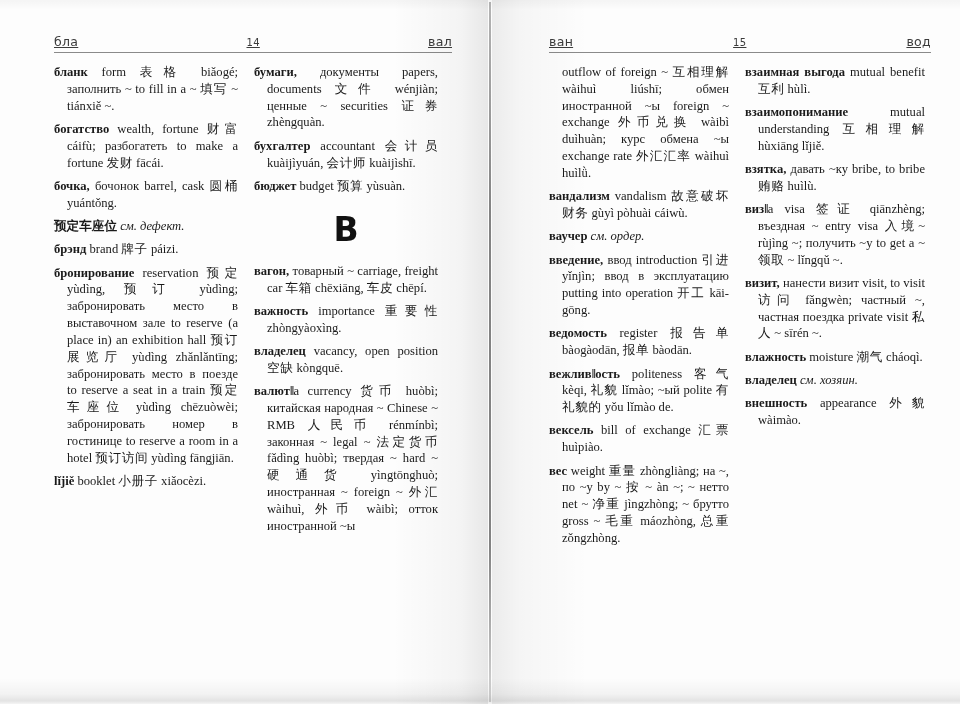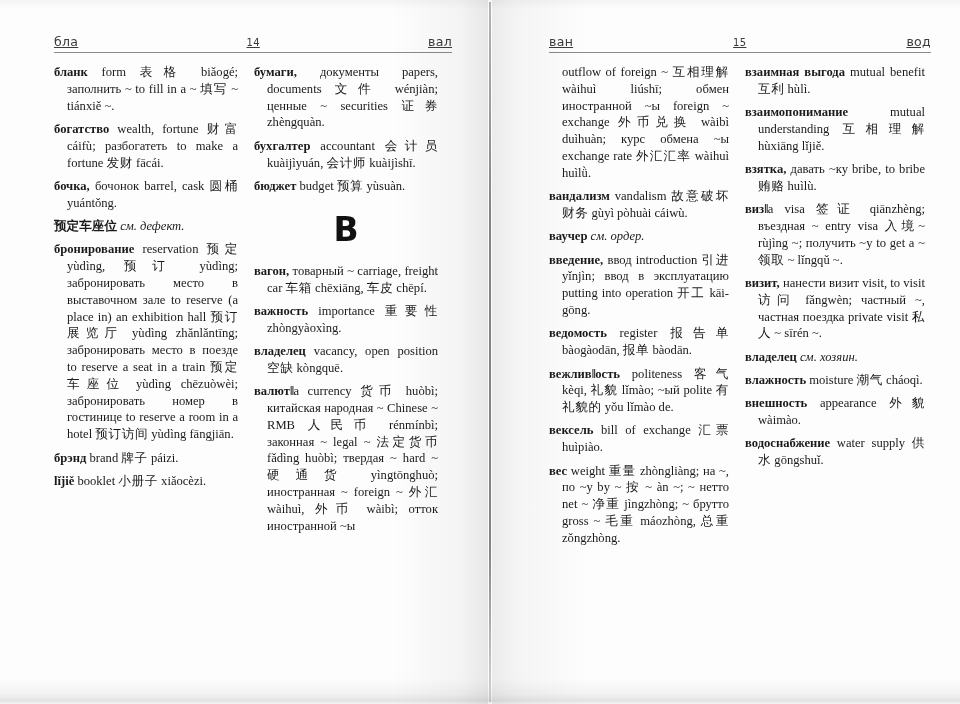--- a/index.html
+++ b/index.html
@@ -185,35 +185,35 @@
           бочонок barrel, cask
           <span class="cn">圆桶</span> yuántǒng.
         </p>
 
         <p class="entry">
           <span class="hw">预定车座位</span>
           <span class="xref">см. дефект.</span>
         </p>
 
         <p class="entry">
+          <span class="hw">брэнд</span>
+          brand <span class="cn">牌子</span> páizi.
+        </p>
+
+        <p class="entry">
           <span class="hw">бронирование</span>
           reservation <span class="cn">预定</span>
           yùdìng, <span class="cn">预订</span> yù­dìng;
           забронировать место в выставочном зале to reserve (a place in) an exhibition hall
           <span class="cn">预订展览厅</span>
           yùdìng zhǎnlǎntīng; забронировать место в поезде to reserve a seat in a train
           <span class="cn">预定车座位</span>
           yù­dìng chēzuòwèi; забронировать номер в гостинице to reserve a room in a hotel
           <span class="cn">预订访间</span>
           yùdìng fāngjiān.
-        </p>
-
-        <p class="entry">
-          <span class="hw">брэнд</span>
-          brand <span class="cn">牌子</span> páizi.
         </p>
 
         <p class="entry">
           <span class="hw">lǐjiě</span>
           booklet <span class="cn">小册子</span>
           xiǎocèzi.
         </p>
 
       </div>
 
@@ -386,42 +386,37 @@
         <p class="entry">
           <span class="hw">визит,</span>
           нанести визит visit, to visit
           <span class="cn">访问</span>
           fǎngwèn; ча­стный ~, частная поездка private visit
           <span class="cn">私人</span> ~ sīrén ~.
         </p>
 
 
         <p class="entry">
-          <span class="hw">владелец</span>
-          <span class="xref">см. хозяин.</span>
-        </p>
-
-        <p class="entry">
           <span class="hw">влажность</span>
           moisture <span class="cn">潮气</span>
           cháoqì.
         </p>
 
+        <p class="entry">
+          <span class="hw">владелец</span>
+          <span class="xref">см. хозяин.</span>
+        </p>
+
 
         <p class="entry">
           <span class="hw">внешность</span>
           appearance <span class="cn">外貌</span>
           wàimào.
         </p>
 
-        <p class="entry">
-          <span class="hw">водоснабжение</span>
-          water sup­ply <span class="cn">供水</span>
-          gōngshuǐ.
-        </p>
 
       </div>
     </div>
   </div>
 
   <div id="gutter-shade-left"></div>
   <div id="gutter-shade-right"></div>
   <div id="binding-line"></div>
   <div id="top-edge"></div>
   <div id="bottom-shadow"></div>

